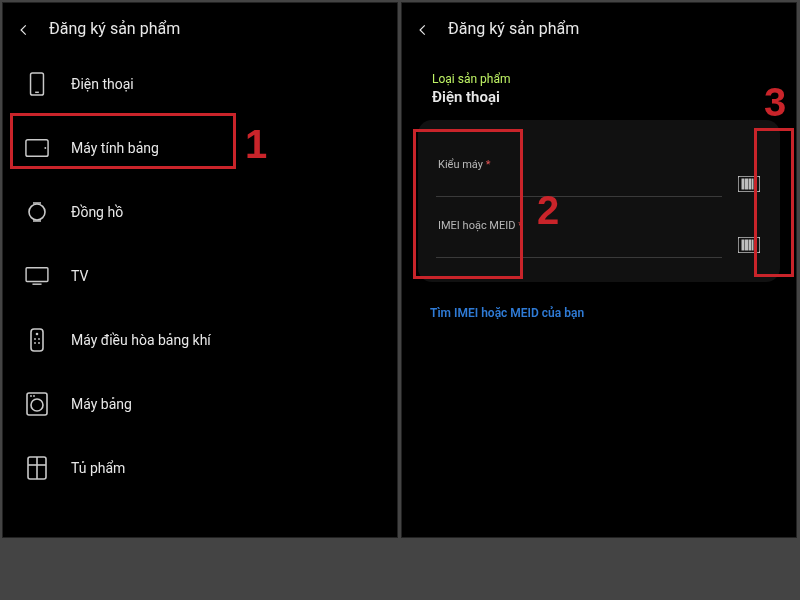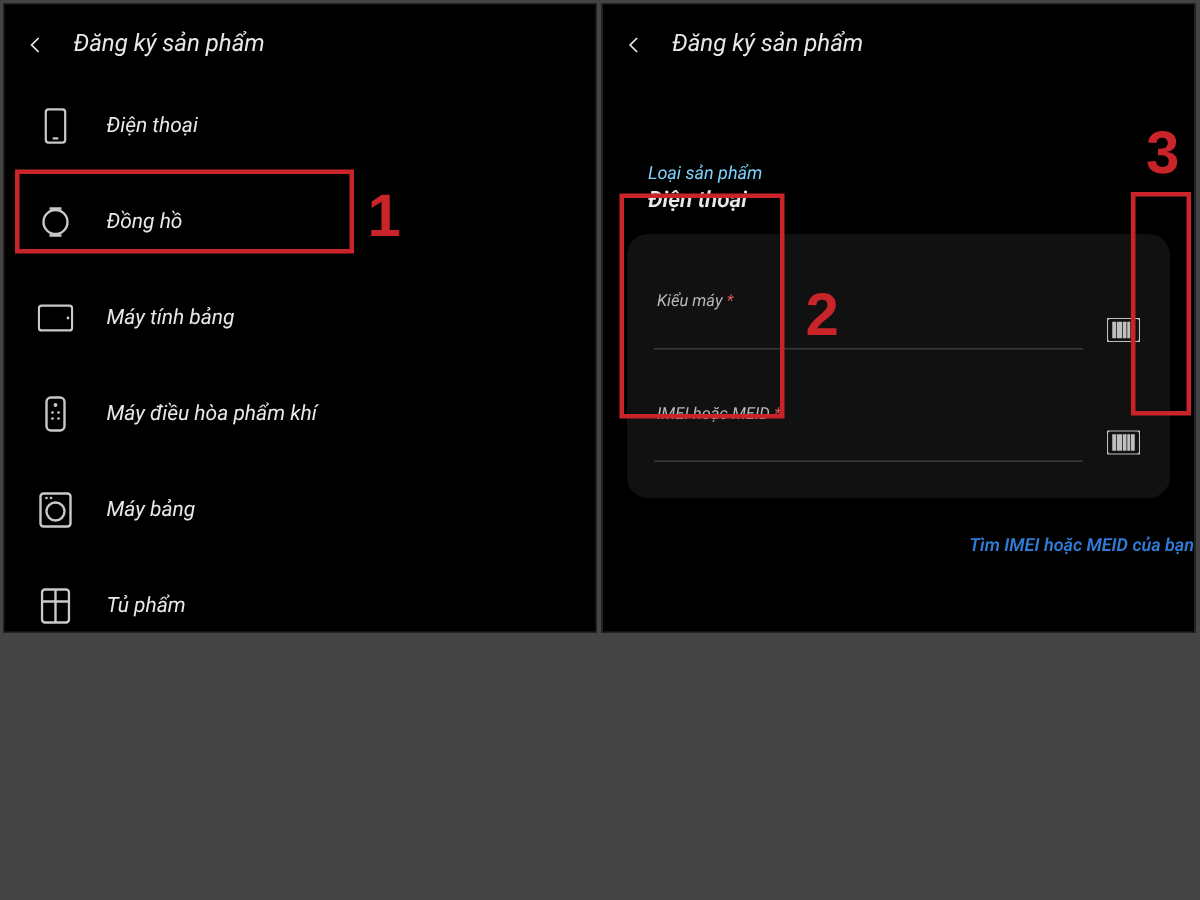--- a/index.html
+++ b/index.html
@@ -1,50 +1,50 @@
 <!DOCTYPE html>
 <html><head>
 <meta charset="utf-8">
 <style>
   * { box-sizing: border-box; margin: 0; padding: 0; }
   html, body { width: 800px; height: 600px; background: #4a4a4a; font-family: -apple-system, "Segoe UI", Roboto, Arial, sans-serif; overflow: hidden; }
   .stage { position: relative; width: 800px; height: 600px; background: #444; }
   .phone {
-    position: absolute; top: 2px; width: 396px; height: 420px;
-    background: #000; color: #e8e8e8; overflow: hidden; border: 1px solid #222; font-style: italic;
+    position: absolute; top: 2px; width: 396px; height: 536px;
+    background: #000; color: #e8e8e8; overflow: hidden; border: 1px solid #222;
   }
   .phone.left  { left: 2px; }
   .phone.right { left: 401px; }
   
   .hdr { display: flex; align-items: center; gap: 18px; padding: 16px 20px 14px 14px; }
   .back-ico { width: 14px; height: 14px; display: inline-block; }
   .back-ico svg { width: 14px; height: 14px; stroke: #e8e8e8; stroke-width: 2; fill: none; }
   .hdr-title { font-size: 16px; font-weight: 400; color: #e8e8e8; }
   
   .section-title { padding: 28px 20px 14px 20px; font-size: 16px; font-weight: 600; color: #e8e8e8; }
   .cat-list { display: flex; flex-direction: column; }
   .cat-item {
     display: flex; align-items: center; gap: 22px;
     padding: 20px 22px; font-size: 14px; color: #e8e8e8;
     cursor: pointer;
   }
   .ico-slot { width: 24px; height: 24px; display: flex; align-items: center; justify-content: center; flex: 0 0 24px; }
   .ico-slot svg { stroke: #c9c9c9; fill: none; stroke-width: 1.6; }
   
   .rcard { margin: 14px 16px 0 16px; padding: 22px 18px 10px 18px; background: #111; border-radius: 14px; }
-  .field-label { font-size: 12px; color: #7dd3fc; padding: 4px 0 0 2px; margin-top: 36px; }
+  .field-label { font-size: 12px; color: #bef264; padding: 4px 0 0 2px; }
   .field-value { font-size: 15px; font-weight: 600; color: #e8e8e8; padding: 2px 0 0 2px; }
-  .field-wrap { position: relative; margin-top: 36px; }
+  .field-wrap { position: relative; margin-top: 22px; }
   .field-input-label { font-size: 11px; color: #b8b8b8; padding-left: 2px; }
   .req { color: #e15353; }
   .field-line { border-bottom: 1px solid #3a3a3a; height: 26px; }
   .field-row { display: flex; align-items: flex-end; justify-content: space-between; }
   .scan-btn { width: 26px; height: 22px; display: flex; align-items: center; justify-content: center; cursor: pointer; margin-bottom: 2px; }
   .scan-btn svg { stroke: #bfbfbf; fill: #bfbfbf; }
-  .find-link { margin: 24px 0 0 28px; font-size: 12px; font-weight: 600; color: #2f7bd6; cursor: pointer; text-align: right; }
+  .find-link { margin: 24px 0 0 28px; font-size: 12px; font-weight: 600; color: #2f7bd6; cursor: pointer; }
   
   .anno { position: absolute; border: 3px solid #c9242a; pointer-events: none; }
   .anno-num { position: absolute; color: #c9242a; font-weight: 700; font-family: Arial, sans-serif; pointer-events: none; }
 </style>
 </head>
 <body>
 
 <div class="stage">
 
   <div class="phone left">
@@ -62,48 +62,57 @@
         <span class="ico-slot">
           <svg width="20" height="24" viewBox="0 0 20 26">
               <rect x="3" y="1" width="14" height="24" rx="2"></rect>
               <line x1="8" y1="22" x2="12" y2="22"></line>
             </svg>
         </span>
         <span>Điện thoại</span>
       </div>
       <div class="cat-item">
         <span class="ico-slot">
+          <svg width="24" height="20" viewBox="0 0 26 20">
+              <rect x="1" y="1" width="24" height="18" rx="2"></rect>
+              <circle cx="22" cy="10" r="1" fill="#c9c9c9" stroke="none"></circle>
+            </svg>
+        </span>
+        <span>Máy tính bảng</span>
+      </div>
+      <div class="cat-item">
+        <span class="ico-slot">
           <svg width="22" height="24" viewBox="0 0 22 24">
               <circle cx="11" cy="12" r="8"></circle>
               <path d="M7 3 L15 3 M7 21 L15 21"></path>
             </svg>
         </span>
         <span>Đồng hồ</span>
       </div>
       <div class="cat-item">
         <span class="ico-slot">
-          <svg width="24" height="20" viewBox="0 0 26 20">
-              <rect x="1" y="1" width="24" height="18" rx="2"></rect>
-              <circle cx="22" cy="10" r="1" fill="#c9c9c9" stroke="none"></circle>
-            </svg>
-        </span>
-        <span>Máy tính bảng</span>
+          <svg width="24" height="20" viewBox="0 0 26 22">
+              <rect x="1" y="2" width="24" height="15" rx="1"></rect>
+              <line x1="8" y1="20" x2="18" y2="20"></line>
+            </svg>
+        </span>
+        <span>TV</span>
       </div>
       <div class="cat-item">
         <span class="ico-slot">
           <svg width="14" height="24" viewBox="0 0 14 24">
               <rect x="1" y="1" width="12" height="22" rx="3"></rect>
               <circle cx="7" cy="6" r="1.3" fill="#c9c9c9" stroke="none"></circle>
               <circle cx="5" cy="11" r="0.9" fill="#c9c9c9" stroke="none"></circle>
               <circle cx="9" cy="11" r="0.9" fill="#c9c9c9" stroke="none"></circle>
               <circle cx="5" cy="15" r="0.9" fill="#c9c9c9" stroke="none"></circle>
               <circle cx="9" cy="15" r="0.9" fill="#c9c9c9" stroke="none"></circle>
             </svg>
         </span>
-        <span>Máy điều hòa phẩm khí</span>
+        <span>Máy điều hòa bảng khí</span>
       </div>
       <div class="cat-item">
         <span class="ico-slot">
           <svg width="22" height="24" viewBox="0 0 22 24">
               <rect x="1" y="1" width="20" height="22" rx="2"></rect>
               <circle cx="11" cy="13" r="6"></circle>
               <circle cx="5" cy="4" r="0.9" fill="#c9c9c9" stroke="none"></circle>
               <circle cx="8" cy="4" r="0.9" fill="#c9c9c9" stroke="none"></circle>
             </svg>
         </span>

